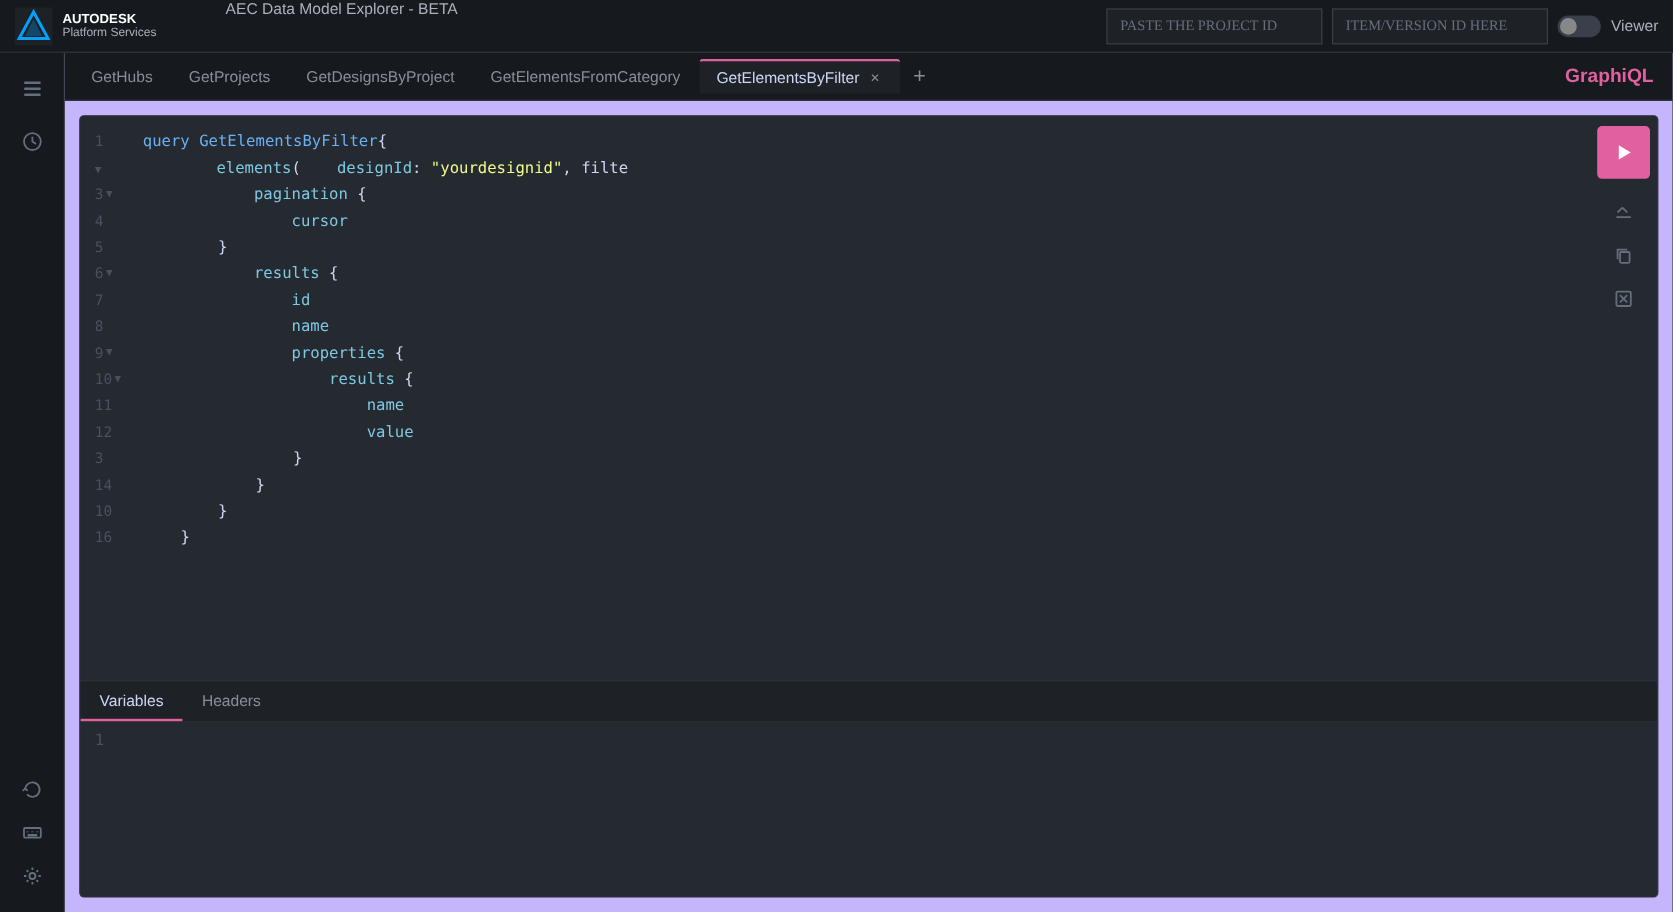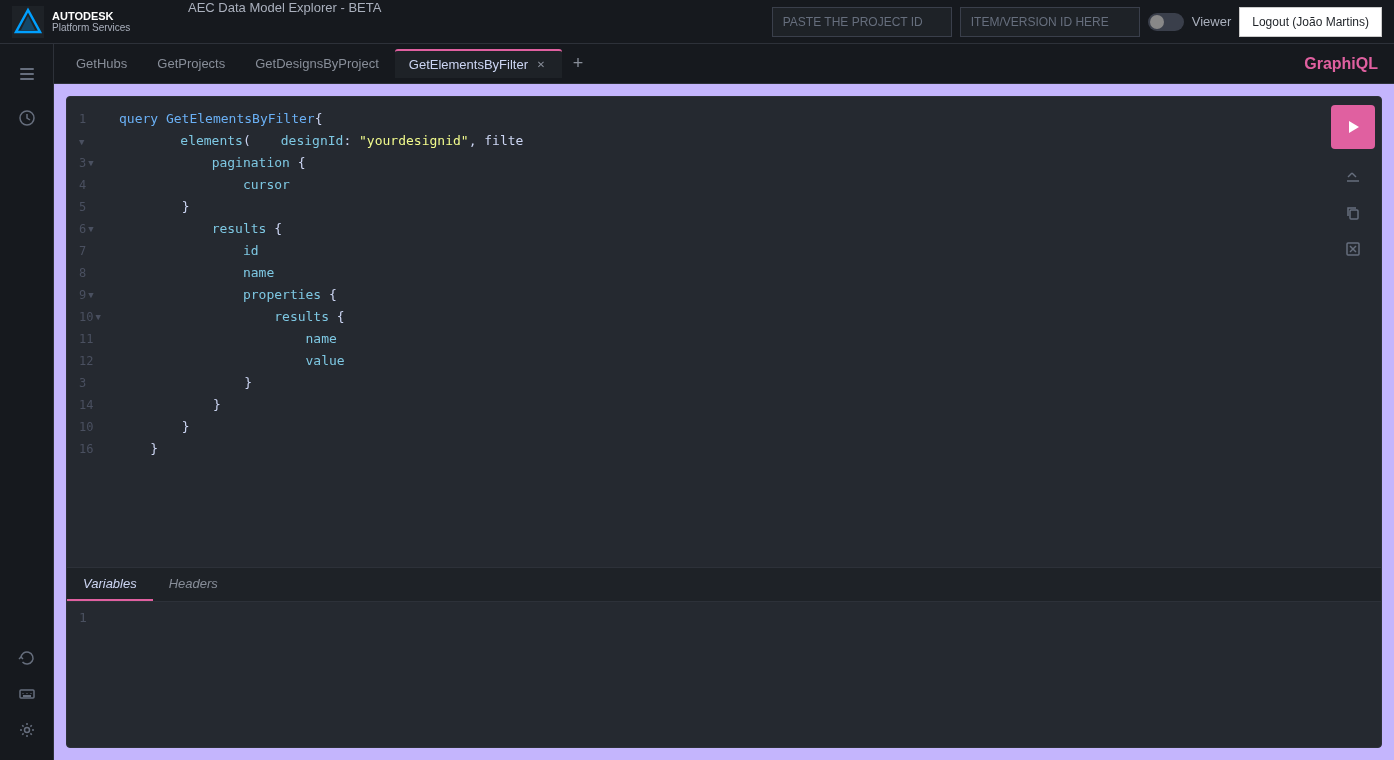--- a/index.html
+++ b/index.html
@@ -48,20 +48,21 @@
     .header-input {
       background: #1e2227;
       border: 1px solid #3a3f4b;
       color: #ffffff;
       padding: 5px 10px;
       font-size: 12px;
       height: 30px;
       width: 180px;
       outline: none;
       cursor: text;
+      font-family: Liberation Serif, serif;
     }
     .header-input::placeholder { color: #666e7d; }
     .viewer-toggle {
       display: flex;
       align-items: center;
       gap: 8px;
     }
     .toggle-switch {
       width: 36px;
       height: 18px;
@@ -296,21 +297,20 @@
       border-top: 1px solid #2d3139;
       height: 180px;
       display: flex;
       flex-direction: column;
       flex-shrink: 0;
     }
     .bottom-tabs {
       display: flex;
       border-bottom: 1px solid #2d3139;
       background: #1e2227;
-      font-style: italic;
     }
     .bottom-tab {
       padding: 8px 16px;
       color: #888e99;
       cursor: pointer;
       font-size: 13px;
     }
     .bottom-tab.active { color: #cdd6f4; border-bottom: 2px solid #e060a0; }
     .bottom-content {
       flex: 1;
@@ -338,21 +338,20 @@
   <span class="app-title">AEC Data Model Explorer - BETA</span>
   <div class="header-inputs">
     <input class="header-input" placeholder="PASTE THE PROJECT ID" style="">
     <input class="header-input" placeholder="ITEM/VERSION ID HERE" style="">
     <div class="viewer-toggle">
       <div class="toggle-switch">
         <div class="toggle-knob"></div>
       </div>
       <span class="viewer-label">Viewer</span>
     </div>
-    <button class="logout-btn">Logout (João Martins)</button>
   </div>
 </div>
 
 <div class="main-layout">
 
   <div class="sidebar">
     <div class="sidebar-icon">
       <svg width="18" height="18" viewBox="0 0 18 18" fill="currentColor">
         <rect x="2" y="3" width="14" height="2" rx="1"></rect>
         <rect x="2" y="8" width="14" height="2" rx="1"></rect>
@@ -394,20 +393,23 @@
 
     <div class="tabs-bar">
       <div class="tab">
         <span>GetHubs</span>
       </div>
       <div class="tab">
         <span>GetProjects</span>
       </div>
       <div class="tab">
         <span>GetDesignsByProject</span>
+      </div>
+      <div class="tab">
+        <span>GetElementsFromCategory</span>
       </div>
       <div class="tab active">
         <span>GetElementsByFilter</span>
         <span class="tab-close">✕</span>
       </div>
       <div class="tab-add">+</div>
       <div class="graphiql-label">GraphiQL</div>
     </div>
 
     <div class="editor-area">

